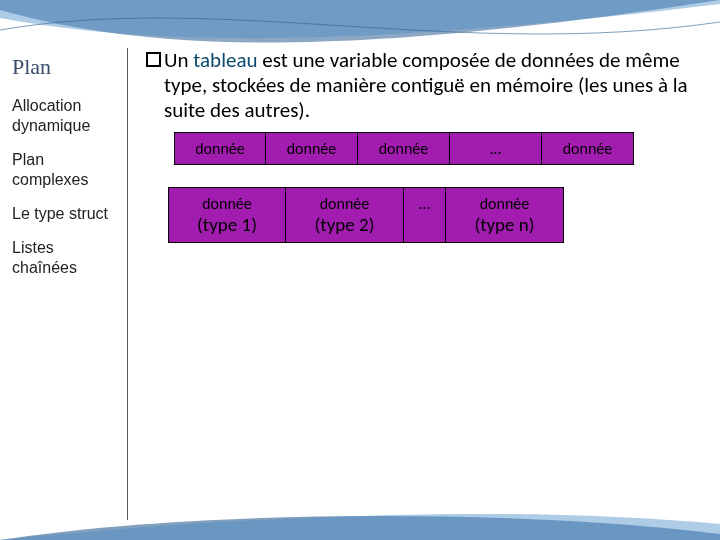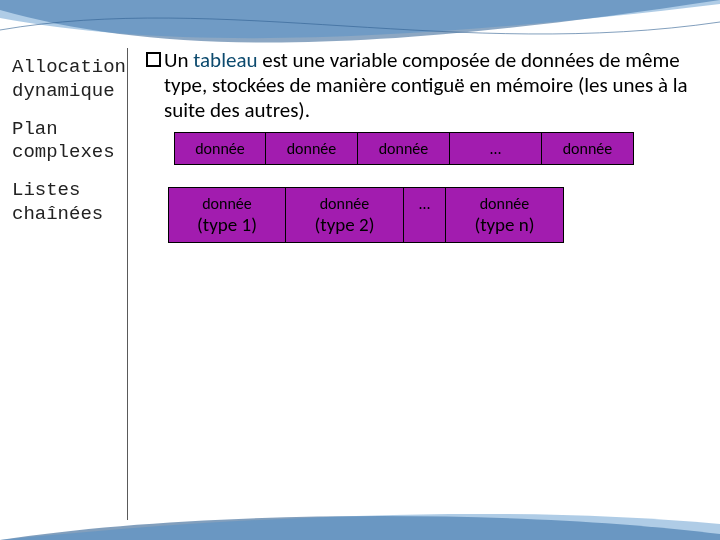--- a/index.html
+++ b/index.html
@@ -35,22 +35,22 @@
     border-right: 1.5px solid #5a5a5a;
   }
   .sidebar h2 {
     font-family: Georgia, serif;
     font-size: 22px;
     color: #3a4c6a;
     font-weight: normal;
     margin-bottom: 14px;
   }
   .nav-item {
-    font-family: Liberation Mono, monospace;
-    font-size: 19px;
+    font-family: Liberation Sans, sans-serif;
+    font-size: 16px;
     color: #222;
     padding: 2px 0 2px 0;
     margin-bottom: 10px;
     line-height: 1.25;
     background: #fff;
   }
   .nav-item.indent { padding-left: 0px; }
   .content {
     flex: 1;
     padding: 0 12px 0 18px;
@@ -104,22 +104,24 @@
   <path d="M0,30 C220,-8 460,60 720,22" fill="none" stroke="#2e5f91" stroke-width="1" opacity="0.6"></path>
 </svg>
 
 <svg class="swoosh-bottom" viewBox="0 0 720 36" preserveAspectRatio="none">
   <path d="M0,36 C200,5 520,5 720,30 L720,36 Z" fill="#2e5f91" opacity="0.6"></path>
   <path d="M0,36 C240,12 500,0 720,20 L720,36 Z" fill="#4d8ec7" opacity="0.45"></path>
 </svg>
 
 <div class="page">
   <aside class="sidebar">
+    <h2>Plan</h2>
     <div class="nav-item">Allocation dynamique</div>
     <div class="nav-item">Plan complexes</div>
+    <div class="nav-item indent">Le type struct</div>
     <div class="nav-item indent">Listes chaînées</div>
   </aside>
 
   <main class="content">
 
     <div class="para">
       <span class="bullet-box"></span>
       <span class="para-text">
         <span>Un </span><span class="hl">tableau</span><span> est une variable composée de données de même type, stockées de manière contiguë en mémoire (les unes à la suite des autres).</span>
       </span>

